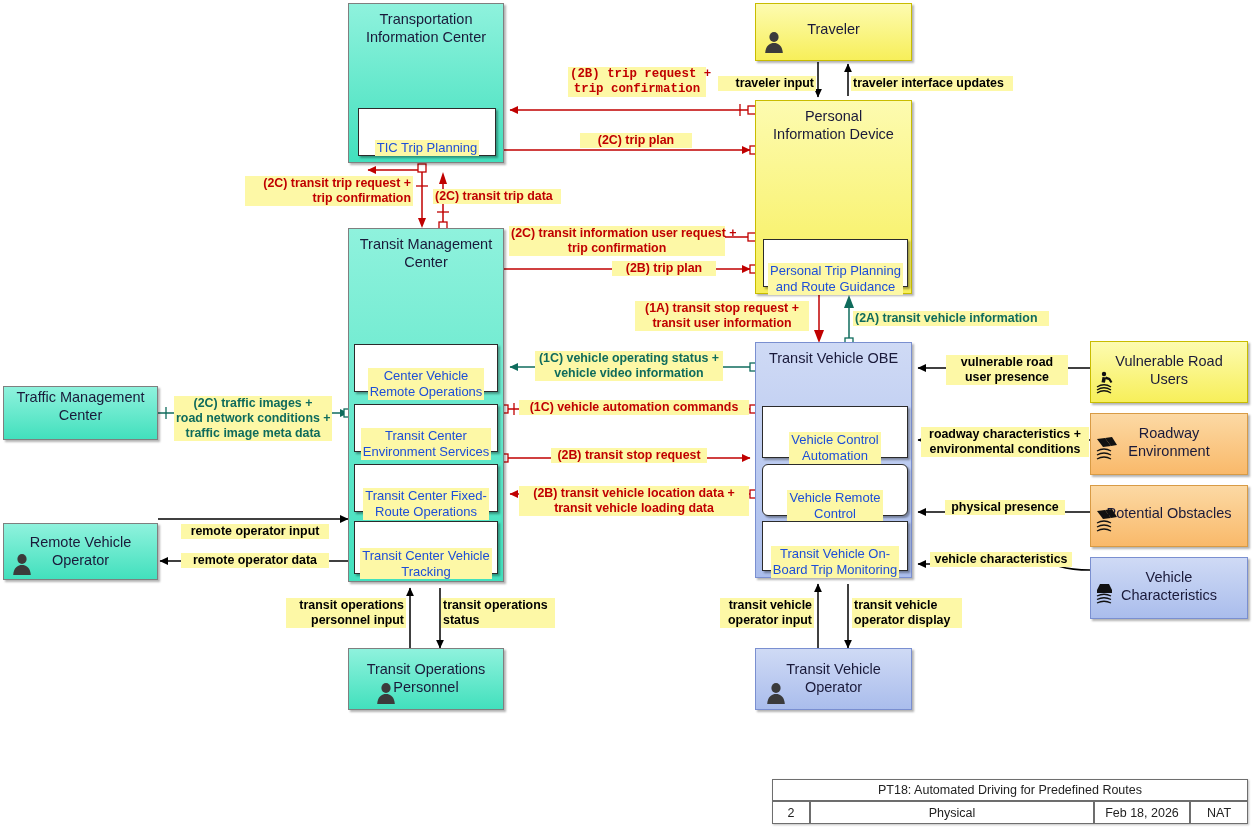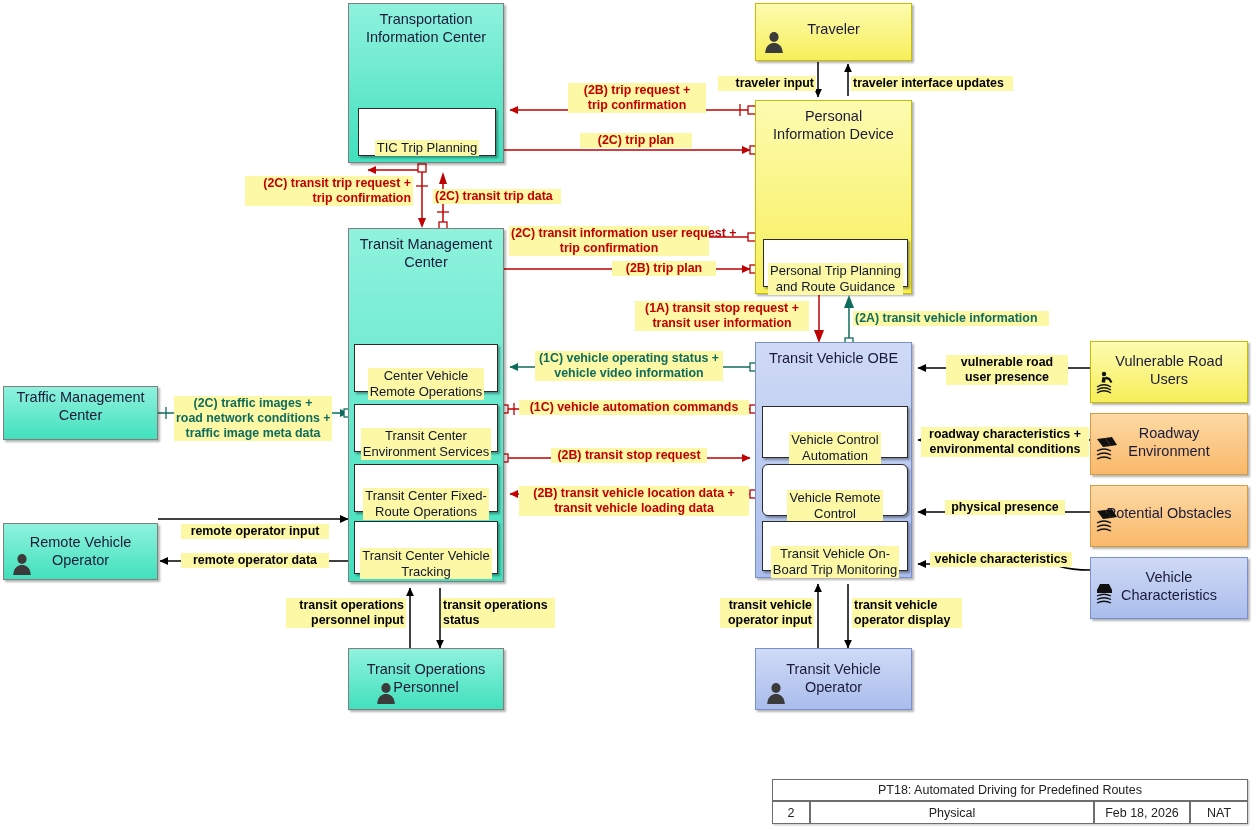--- a/index.html
+++ b/index.html
@@ -13,21 +13,21 @@
   .box .title{position:absolute;left:0;right:0;top:0;text-align:center;
        font-size:14.5px;color:#1a1a3a;line-height:1.25;padding-top:6px;}
   .teal-grad{background:linear-gradient(180deg,#8ff2dd 0%,#42e0bd 100%);}
   .yellow{background:linear-gradient(180deg,#fdfbb0 0%,#f7ef5a 100%);border-color:#c8bc00;}
   .blue{background:linear-gradient(180deg,#cfdaf5 0%,#aabdec 100%);border-color:#7a8fd0;}
   .orange{background:linear-gradient(180deg,#fcd9a4 0%,#f9b96a 100%);border-color:#d89b45;}
 
   
   .sub{position:absolute;box-sizing:border-box;background:#ffffff;border:1.6px solid #2b2b2b;
        box-shadow:2px 2px 2px rgba(0,0,0,.35);display:flex;align-items:center;justify-content:center;}
-  .sub span{display:inline-block;background:#fdf8a6;color:#0f172a;font-size:13px;line-height:1.22;
+  .sub span{display:inline-block;background:#fdf8a6;color:#1d4ed8;font-size:13px;line-height:1.22;
        text-align:center;padding:0 2px;margin-top:32px;}
 
   
   .lbl{position:absolute;background:#fdf8a6;font-weight:bold;font-size:12.4px;line-height:1.22;
        white-space:pre;padding:0 2px;box-sizing:border-box;}
   .lbl.red{color:#c00000;}
   .lbl.black{color:#000000;}
   .lbl.green{color:#0f6b5c;}
   .lbl.ctr{text-align:center;}
   .lbl.rt{text-align:right;}
@@ -277,27 +277,27 @@
     <svg class="misc-icon" style="left:4px;top:22px;" viewBox="0 0 30 26">
       <path d="M2,10 L5,4 L14,4 L17,10 L17,13 L2,13 z" fill="#111"></path>
       <g fill="none" stroke="#111" stroke-width="1.3">
         <path d="M2,16 Q9,12.5 16,16"></path>
         <path d="M2,19.5 Q9,16 16,19.5"></path>
         <path d="M2,23 Q9,19.5 16,23"></path>
       </g>
     </svg>
   </div>
 
-  <div class="lbl red ctr" style="left:568px;top:83px;width:138px;">(2B) trip request +
+  <div class="lbl red ctr" style="left:568px;top:67px;width:138px;font-family:Liberation Mono, monospace;">(2B) trip request +
 trip confirmation</div>
   <div class="lbl red ctr" style="left:580px;top:133px;width:112px;">(2C) trip plan</div>
   <div class="lbl red rt" style="left:245px;top:176px;width:168px;">(2C) transit trip request +
 trip confirmation</div>
   <div class="lbl red lf" style="left:433px;top:189px;width:128px;">(2C) transit trip data</div>
-  <div class="lbl red ctr" style="left:509px;top:226px;width:200px;">(2C) transit information user request +
+  <div class="lbl red ctr" style="left:509px;top:226px;width:216px;">(2C) transit information user request +
 trip confirmation</div>
   <div class="lbl red ctr" style="left:612px;top:261px;width:104px;">(2B) trip plan</div>
   <div class="lbl red ctr" style="left:635px;top:301px;width:174px;">(1A) transit stop request +
 transit user information</div>
   <div class="lbl green lf" style="left:853px;top:311px;width:196px;">(2A) transit vehicle information</div>
   <div class="lbl green ctr" style="left:535px;top:351px;width:188px;">(1C) vehicle operating status +
 vehicle video information</div>
   <div class="lbl red ctr" style="left:519px;top:400px;width:230px;">(1C) vehicle automation commands</div>
   <div class="lbl red ctr" style="left:551px;top:448px;width:156px;">(2B) transit stop request</div>
   <div class="lbl red ctr" style="left:519px;top:486px;width:230px;">(2B) transit vehicle location data +

